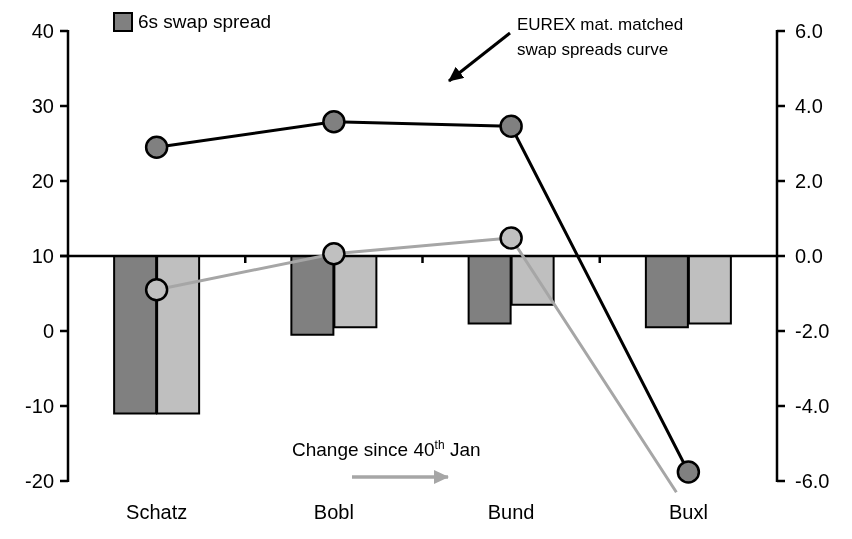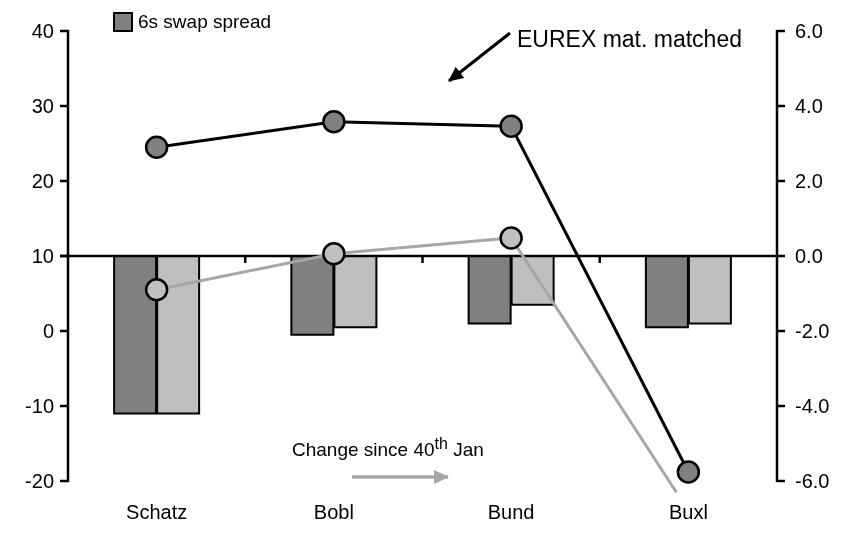--- a/index.html
+++ b/index.html
@@ -7,26 +7,26 @@
     width:852px;height:539px;background:#ffffff;position:relative;overflow:hidden;
     font-family:"Liberation Sans", sans-serif;color:#000;
   }
   .chart-wrap{position:absolute;left:0;top:0;width:748px;height:539px;}
   svg{position:absolute;left:0;top:0;}
   .legend{position:absolute;left:113px;top:10px;}
   .legend-row{display:flex;align-items:center;height:24px;margin-bottom:8px;justify-content:flex-end;}
   .legend-swatch{width:16px;height:16px;border:2px solid #000;margin-right:5px;flex:0 0 auto;}
   .legend-label{font-size:19px;line-height:22px;white-space:nowrap;}
   .anno-curve{
-    position:absolute;left:517px;top:27px;font-size:23px;line-height:25px;white-space:nowrap;
+    position:absolute;left:517px;top:12px;font-size:17px;line-height:25px;white-space:nowrap;
   }
   .anno-change{
     position:absolute;left:292px;top:439px;font-size:19px;white-space:nowrap;
   }
-  .anno-change sup{font-size:16px;vertical-align:super;line-height:0;}
+  .anno-change sup{font-size:12px;vertical-align:super;line-height:0;}
 </style>
 </head>
 <body>
 
 <div class="chart-wrap">
 
   <svg id="plot" width="852" height="539" viewBox="0 0 852 539">
       <defs>
         <marker id="ah-black" markerWidth="16" markerHeight="14" refX="14" refY="7" orient="auto" markerUnits="userSpaceOnUse">
           <path d="M0,0 L15,7 L0,14 Z" fill="#000000"></path>
@@ -96,19 +96,20 @@
 
   <div class="legend">
     <div class="legend-row">
       <span class="legend-swatch" style="background:#808080;"></span>
       <span class="legend-label">6s swap spread</span>
     </div>
   </div>
 
   <div class="anno-curve">
     <div>EUREX mat. matched</div>
+    <div>swap spreads curve</div>
   </div>
 
   <div class="anno-change">
     <span>Change since 40</span><sup>th</sup><span> Jan</span>
   </div>
 
 </div>
 
 </body></html>

